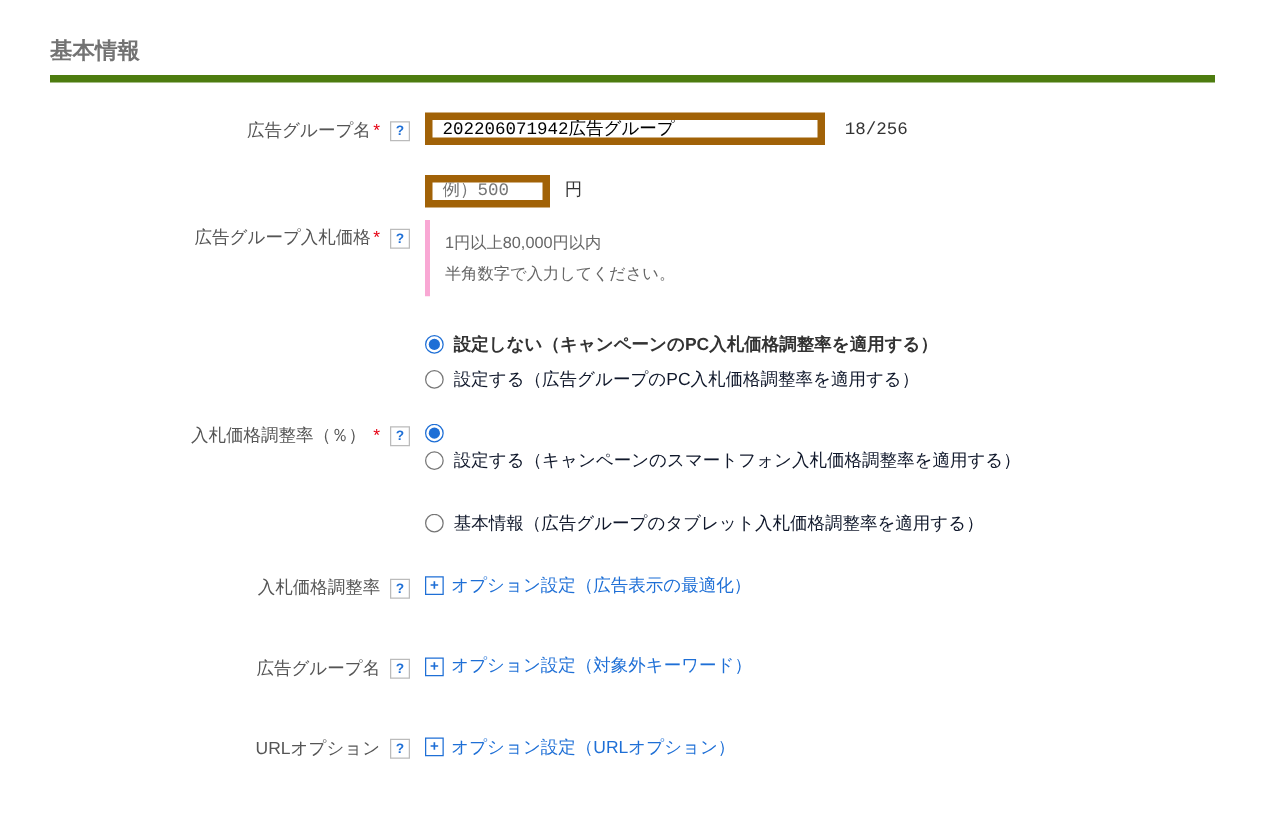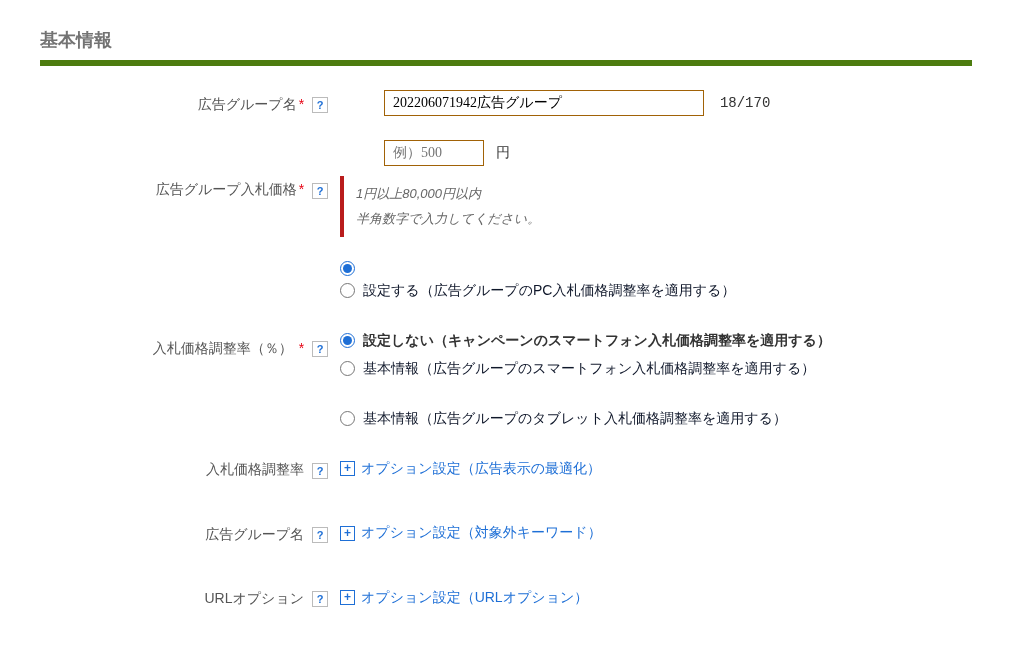--- a/index.html
+++ b/index.html
@@ -50,44 +50,42 @@
       margin-left: 4px;
       background: #fff;
       cursor: pointer;
       font-family: Arial, sans-serif;
     }
     .row-content {
       flex: 1;
       padding-top: 2px;
     }
     .text-input {
-      font-family: Liberation Serif, serif;
+      font-family: Liberation Mono, monospace;
       font-size: 14px;
       padding: 4px 8px;
-      border: 1px solid #a16207;
+      border: 6px solid #a16207;
       height: 26px;
-      margin-left: 44px;
     }
     .text-input-name { width: 320px; }
     .text-input-price { width: 100px; }
     .counter {
       font-family: Consolas, "Courier New", monospace;
       margin-left: 12px;
       color: #333;
       font-size: 14px;
     }
     .unit { margin-left: 8px; color: #333; }
     .hint-box {
-      border-left: 4px solid #b91c1c;
+      border-left: 4px solid #f9a8d4;
       padding: 6px 12px;
       margin-top: 10px;
       color: #666;
       font-size: 13px;
       line-height: 1.9;
-      font-style: italic;
     }
     .radio-group { margin-bottom: 22px; }
     .radio-line {
       display: flex;
       align-items: center;
       line-height: 2;
       gap: 8px;
     }
     .radio-line input[type="radio"] {
       accent-color: #1e6fd6;
@@ -123,21 +121,21 @@
 
 <h2 class="section-title">基本情報</h2>
 
 <div class="form-row">
   <div class="row-label">
     <span>広告グループ名</span><span class="req">*</span>
     <span class="help-icon">?</span>
   </div>
   <div class="row-content">
     <input type="text" class="text-input text-input-name" value="202206071942広告グループ" style="">
-    <span class="counter">18/170</span>
+    <span class="counter">18/256</span>
   </div>
 </div>
 
 <div class="form-row">
   <div class="row-label">
     <span>広告グループ入札価格</span><span class="req">*</span>
     <span class="help-icon">?</span>
   </div>
   <div class="row-content">
     <input type="text" class="text-input text-input-price" placeholder="例）500" style="">
@@ -151,34 +149,34 @@
 
 <div class="form-row">
   <div class="row-label">
     <span>入札価格調整率（％）</span> <span class="req">*</span>
     <span class="help-icon">?</span>
   </div>
   <div class="row-content">
     <div class="radio-group">
       <label class="radio-line">
         <input type="radio" name="pc" checked="" style="">
+        <span class="radio-label-bold">設定しない（キャンペーンのPC入札価格調整率を適用する）</span>
       </label>
       <label class="radio-line">
         <input type="radio" name="pc" style="">
         <span class="radio-label-norm">設定する（広告グループのPC入札価格調整率を適用する）</span>
       </label>
     </div>
     <div class="radio-group">
       <label class="radio-line">
         <input type="radio" name="sp" checked="" style="">
-        <span class="radio-label-bold">設定しない（キャンペーンのスマートフォン入札価格調整率を適用する）</span>
       </label>
       <label class="radio-line">
         <input type="radio" name="sp" style="">
-        <span class="radio-label-norm">基本情報（広告グループのスマートフォン入札価格調整率を適用する）</span>
+        <span class="radio-label-norm">設定する（キャンペーンのスマートフォン入札価格調整率を適用する）</span>
       </label>
     </div>
     <div class="radio-group" style="margin-bottom:0">
       <label class="radio-line">
         <input type="radio" name="tab" style="">
         <span class="radio-label-norm">基本情報（広告グループのタブレット入札価格調整率を適用する）</span>
       </label>
     </div>
   </div>
 </div>

